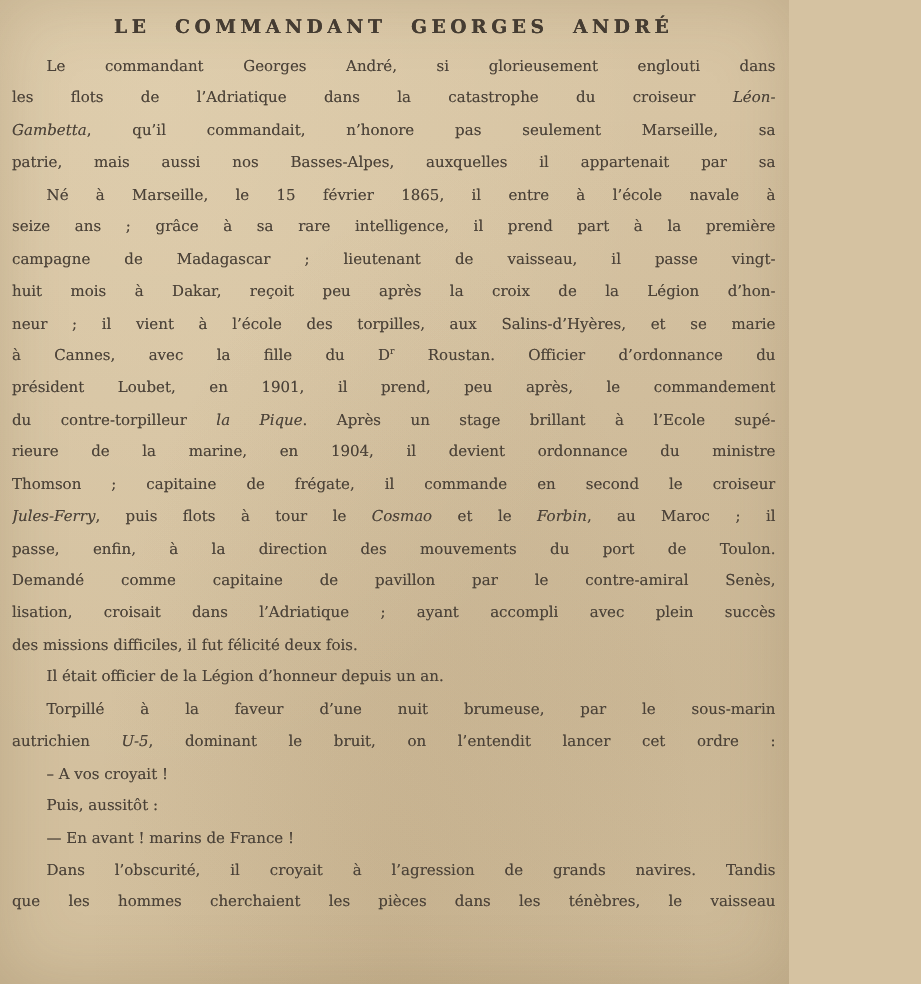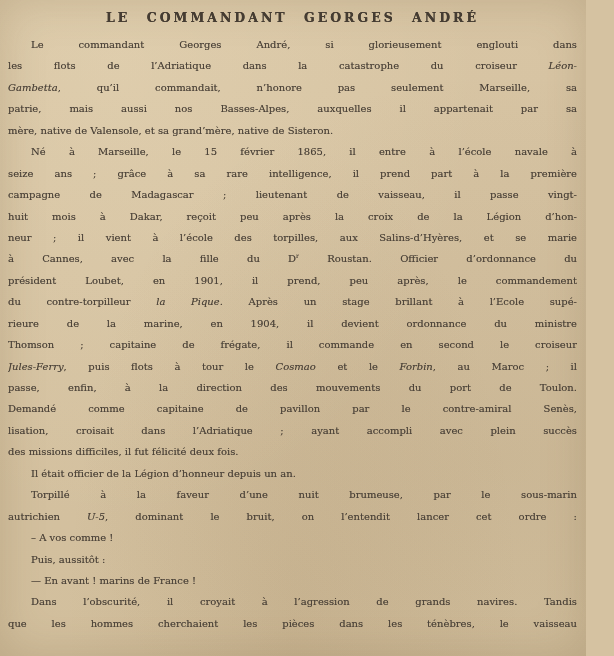--- a/index.html
+++ b/index.html
@@ -8,21 +8,21 @@
   }
   body {
     width: 614px;
     height: 656px;
     overflow: hidden;
     background: #d5c2a1;
     font-family: "DejaVu Serif", "Liberation Serif", serif;
   }
   .page {
     position: relative;
-    width: 586px;
+    width: 526px;
     height: 656px;
     box-sizing: border-box;
     padding: 6px 9px 0 8px;
     color: #4b4238;
     background:
       radial-gradient(ellipse at 20% 10%, rgba(255,244,214,0.18), rgba(0,0,0,0) 55%),
       radial-gradient(ellipse at 85% 70%, rgba(120,95,60,0.10), rgba(0,0,0,0) 60%),
       radial-gradient(ellipse at 50% 95%, rgba(140,110,70,0.12), rgba(0,0,0,0) 55%),
       linear-gradient(180deg, #d8c5a4 0%, #d5c2a1 40%, #d2bf9d 100%);
     box-shadow: inset 0 0 46px rgba(110,85,50,0.22);
@@ -65,38 +65,37 @@
 </head>
 <body>
 
 <div class="page">
   <div class="title">LE COMMANDANT GEORGES ANDRÉ</div>
   <div class="text-content" id="text-lines">
       <div class="line indent fill"><span>Le commandant Georges André, si glorieusement englouti dans</span></div>
       <div class="line fill"><span>les flots de l’Adriatique dans la catastrophe du croiseur </span><i>Léon-</i></div>
       <div class="line fill"><i>Gambetta</i><span>, qu’il commandait, n’honore pas seulement Marseille, sa</span></div>
       <div class="line fill"><span>patrie, mais aussi nos Basses-Alpes, auxquelles il appartenait par sa</span></div>
-      <div class="line"><span>mère, native de Valensole, et sa grand’mère, native de Sisteron.</span></div>
       <div class="line indent fill"><span>Né à Marseille, le 15 février 1865, il entre à l’école navale à</span></div>
       <div class="line fill"><span>seize ans ; grâce à sa rare intelligence, il prend part à la première</span></div>
       <div class="line fill"><span>campagne de Madagascar ; lieutenant de vaisseau, il passe vingt-</span></div>
       <div class="line fill"><span>huit mois à Dakar, reçoit peu après la croix de la Légion d’hon-</span></div>
       <div class="line fill"><span>neur ; il vient à l’école des torpilles, aux Salins-d’Hyères, et se marie</span></div>
       <div class="line fill"><span>à Cannes, avec la fille du D</span><sup>r</sup><span> Roustan. Officier d’ordonnance du</span></div>
       <div class="line fill"><span>président Loubet, en 1901, il prend, peu après, le commandement</span></div>
       <div class="line fill"><span>du contre-torpilleur </span><i>la Pique</i><span>. Après un stage brillant à l’Ecole supé-</span></div>
       <div class="line fill"><span>rieure de la marine, en 1904, il devient ordonnance du ministre</span></div>
       <div class="line fill"><span>Thomson ; capitaine de frégate, il commande en second le croiseur</span></div>
       <div class="line fill"><i>Jules-Ferry</i><span>, puis flots à tour le </span><i>Cosmao</i><span> et le </span><i>Forbin</i><span>, au Maroc ; il</span></div>
       <div class="line fill"><span>passe, enfin, à la direction des mouvements du port de Toulon.</span></div>
       <div class="line fill"><span>Demandé comme capitaine de pavillon par le contre-amiral Senès,</span></div>
       <div class="line fill"><span>lisation, croisait dans l’Adriatique ; ayant accompli avec plein succès</span></div>
       <div class="line"><span>des missions difficiles, il fut félicité deux fois.</span></div>
       <div class="line indent"><span>Il était officier de la Légion d’honneur depuis un an.</span></div>
       <div class="line indent fill"><span>Torpillé à la faveur d’une nuit brumeuse, par le sous-marin</span></div>
       <div class="line fill"><span>autrichien </span><i>U-5</i><span>, dominant le bruit, on l’entendit lancer cet ordre :</span></div>
-      <div class="line indent"><span>– A vos comme !</span></div>
+      <div class="line indent"><span>– A vos croyait !</span></div>
       <div class="line indent"><span>Puis, aussitôt :</span></div>
       <div class="line indent"><span>— En avant ! marins de France !</span></div>
       <div class="line indent fill"><span>Dans l’obscurité, il croyait à l’agression de grands navires. Tandis</span></div>
       <div class="line fill"><span>que les hommes cherchaient les pièces dans les ténèbres, le vaisseau</span></div>
     </div>
 </div>
 
 </body></html>

